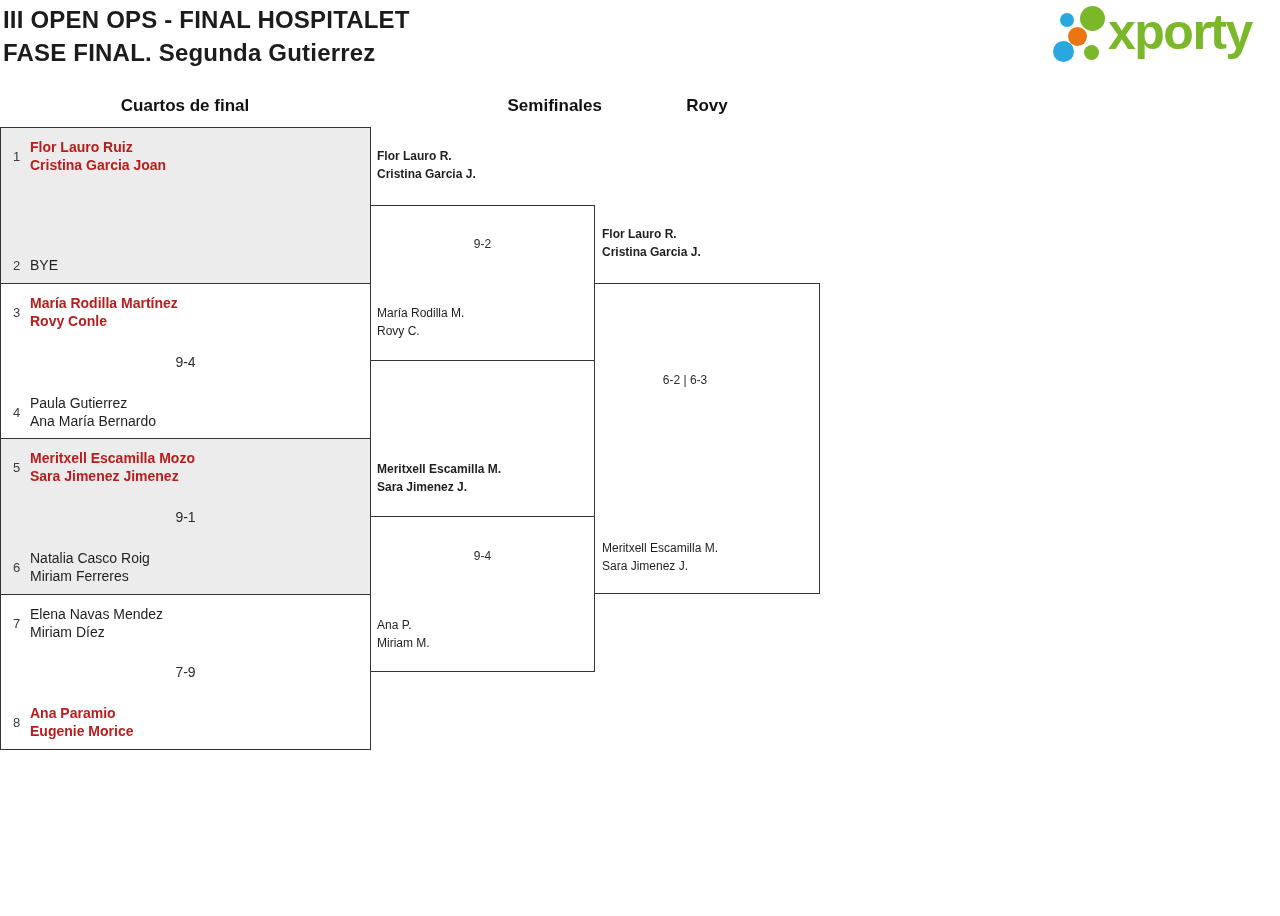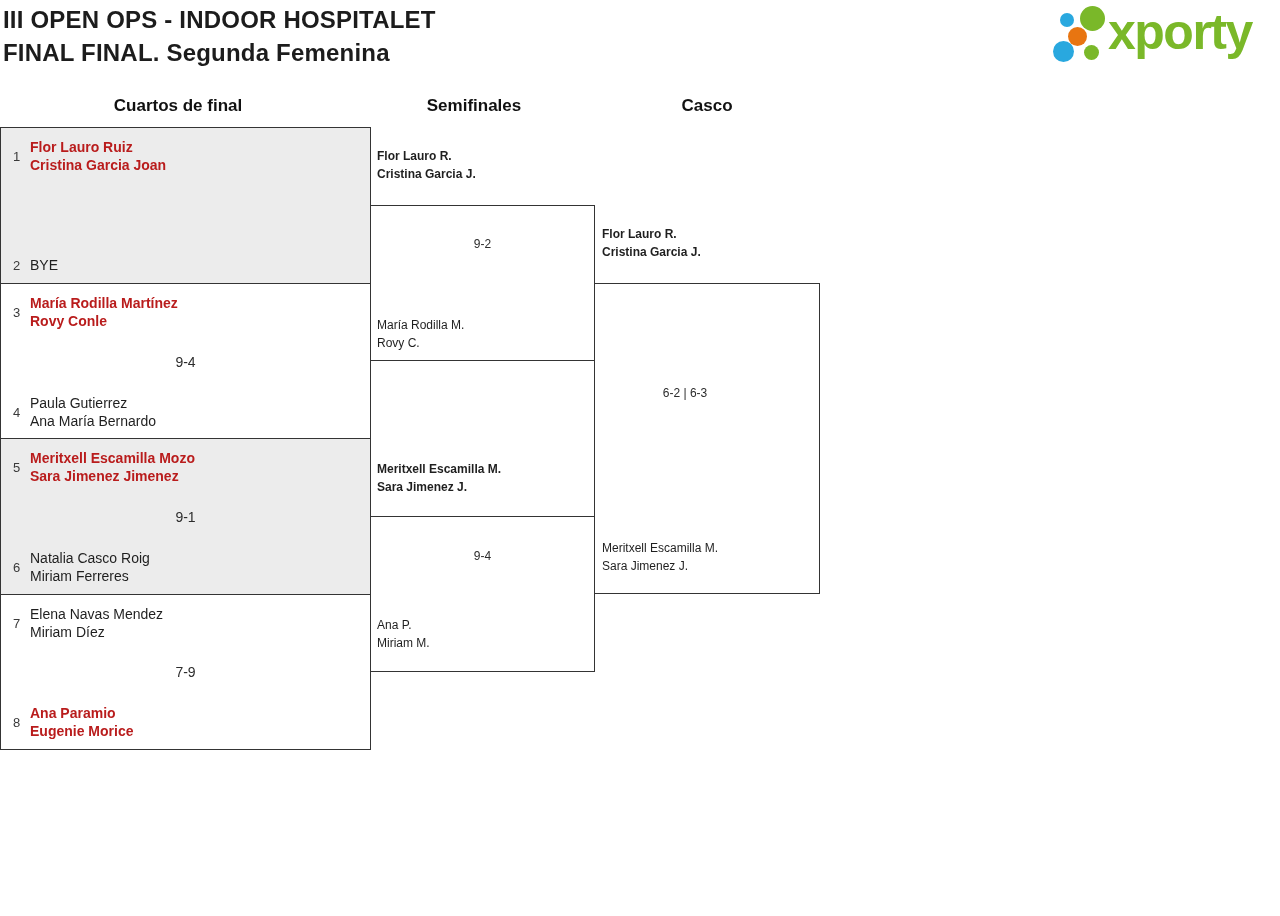--- a/index.html
+++ b/index.html
@@ -34,36 +34,36 @@
   
   .label { position:absolute; font-size:12px; line-height:18px; color:#1f1f1f; cursor:pointer; }
   .score-abs { position:absolute; text-align:center; font-size:12px; color:#2c2c2c; }
 </style>
 </head>
 <body>
 
 <div class="page">
 
   <div class="title-block">
-    <div class="title-line">III OPEN OPS - INDOOR HOSPITALET</div>
-    <div class="title-line">FINAL FINAL. Segunda Femenina</div>
+    <div class="title-line">III OPEN OPS - FINAL HOSPITALET</div>
+    <div class="title-line">FASE FINAL. Segunda Gutierrez</div>
   </div>
 
   <div class="logo">
     <span class="dot" style="left: 20px; top: 13px; width: 14px; height: 14px; background: rgb(41, 168, 223);"></span>
     <span class="dot" style="left: 40px; top: 6px; width: 25px; height: 25px; background: rgb(122, 184, 41);"></span>
     <span class="dot" style="left: 28px; top: 27px; width: 19px; height: 19px; background: rgb(232, 117, 17);"></span>
     <span class="dot" style="left: 13px; top: 41px; width: 21px; height: 21px; background: rgb(41, 168, 223);"></span>
     <span class="dot" style="left: 44px; top: 45px; width: 15px; height: 15px; background: rgb(122, 184, 41);"></span>
     <span class="logo-text" style="color: rgb(122, 184, 41);">xporty</span>
   </div>
 
-  <div class="round-title" style="left:58px;">Cuartos de final</div>
-  <div class="round-title" style="left:354px;">Semifinales</div>
-  <div class="round-title" style="left:587px;">Casco</div>
+  <div class="round-title" style="left:65px;">Cuartos de final</div>
+  <div class="round-title" style="left:362px;text-align:right;">Semifinales</div>
+  <div class="round-title" style="left:587px;">Rovy</div>
 
   <div class="match qf gray" style="top:127px; height:157px;">
     <div class="team-row top">
       <span class="seed">1</span>
       <span class="names bold">
         <span class="line" style="display:block">Flor Lauro Ruiz</span>
         <span class="line" style="display:block">Cristina Garcia Joan</span>
       </span>
     </div>
     <div class="score-center"></div>
@@ -133,38 +133,38 @@
   <div class="match hollow" style="left:370px; top:205px; width:225px; height:156px;"></div>
   <div class="match hollow" style="left:370px; top:516px; width:225px; height:156px;"></div>
 
   <div class="match hollow" style="left:594px; top:283px; width:226px; height:311px;"></div>
 
   <div class="label bold" style="left:377px; top:147px;">
     <span class="line" style="display:block">Flor Lauro R.</span>
     <span class="line" style="display:block">Cristina Garcia J.</span>
   </div>
   <div class="score-abs" style="left:370px; top:237px; width:225px;">9-2</div>
-  <div class="label" style="left:377px; top:304px;margin-top:12px;">
+  <div class="label" style="left:377px; top:304px;">
     <span class="line" style="display:block">María Rodilla M.</span>
     <span class="line" style="display:block">Rovy C.</span>
   </div>
 
   <div class="label bold" style="left:377px; top:460px;">
     <span class="line" style="display:block">Meritxell Escamilla M.</span>
     <span class="line" style="display:block">Sara Jimenez J.</span>
   </div>
   <div class="score-abs" style="left:370px; top:549px; width:225px;">9-4</div>
   <div class="label" style="left:377px; top:616px;">
     <span class="line" style="display:block">Ana P.</span>
     <span class="line" style="display:block">Miriam M.</span>
   </div>
 
   <div class="label bold" style="left:602px; top:225px;">
     <span class="line" style="display:block">Flor Lauro R.</span>
     <span class="line" style="display:block">Cristina Garcia J.</span>
   </div>
-  <div class="score-abs" style="left:594px; top:386px; width:182px;">6-2 | 6-3</div>
+  <div class="score-abs" style="left:594px; top:373px; width:182px;">6-2 | 6-3</div>
   <div class="label" style="left:602px; top:539px;">
     <span class="line" style="display:block">Meritxell Escamilla M.</span>
     <span class="line" style="display:block">Sara Jimenez J.</span>
   </div>
 
 </div>
 
 </body></html>

